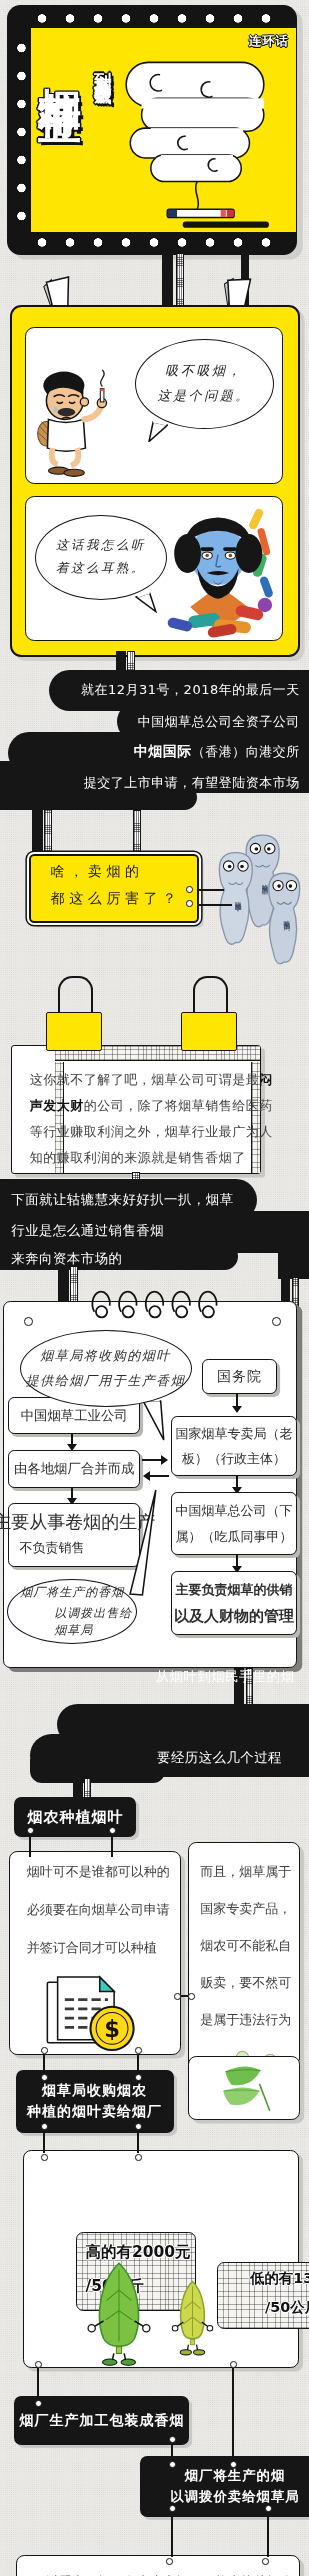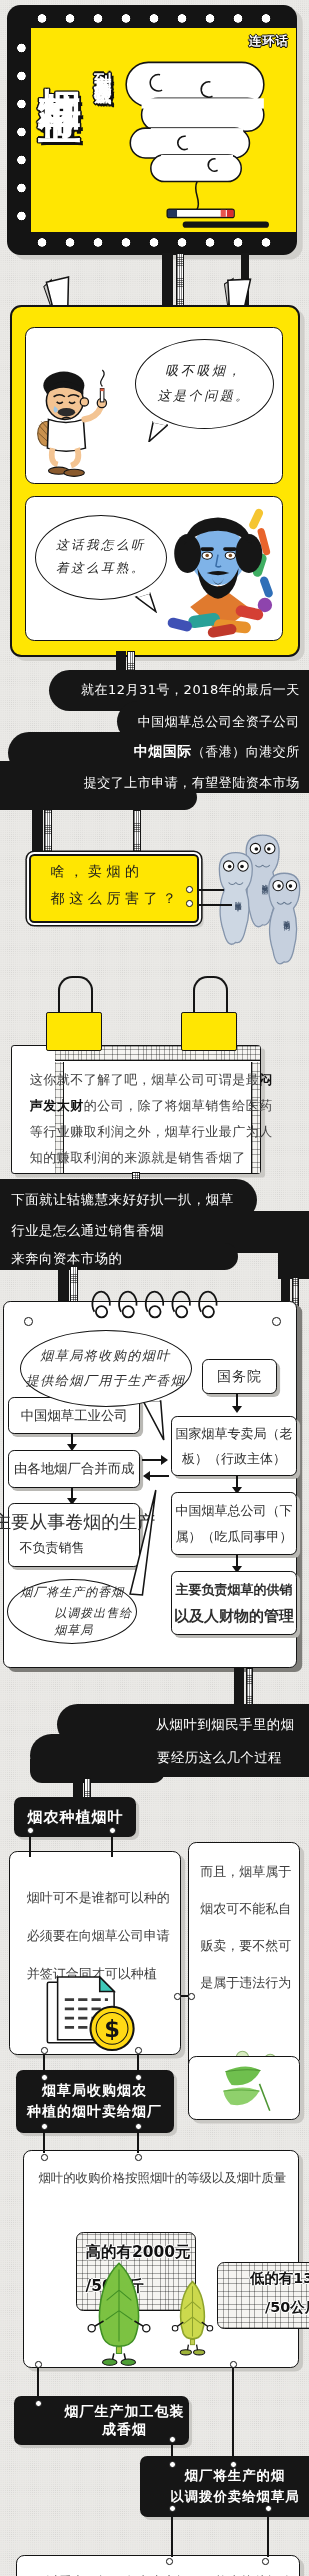--- a/index.html
+++ b/index.html
@@ -315,35 +315,35 @@
     <div style="font-size:12px;letter-spacing:1px;color:#2e2e2e;">烟厂将生产的香烟</div>
     <div style="font-size:12px;letter-spacing:1px;color:#2e2e2e;padding-left:46px;">以调拨出售给烟草局</div>
   </div>
 
   <div class="strap-solid" style="left:234px;top:1668px;width:10.3px;height:38px;"></div>
   <div class="strap-check" style="left:246px;top:1668px;width:5.2px;height:38px;"></div>
 
   <div class="blob" style="left:57px;top:1704px;width:252px;height:41px;border-radius:20.6px 0 0 20.6px;"></div>
   <div class="blob" style="left:30px;top:1734px;width:279px;height:43px;border-radius:21.6px 0 0 21.6px;"></div>
   <div class="blob" style="left:30px;top:1759px;width:135px;height:24px;border-radius:0 0 12px 12px;"></div>
-  <div class="blob-line" style="right:14.4px;top:1716px;font-size:13.4px;">从烟叶到烟民手里的烟</div>
+  <div class="blob-line" style="right:14.4px;top:1668px;font-size:13.4px;">从烟叶到烟民手里的烟</div>
   <div class="blob-line" style="right:27px;top:1749px;font-size:13.4px;">要经历这么几个过程</div>
   <div class="strap-solid" style="left:73px;top:1778px;width:10.3px;height:20.6px;"></div>
   <div class="strap-check" style="left:84px;top:1778px;width:5.2px;height:20.6px;"></div>
 
   <div class="tag-black" style="left:14.4px;top:1797px;width:122px;height:40px;">
     <div style="font-size:15px;letter-spacing:1px;">烟农种植烟叶</div>
   </div>
   <div class="pin" style="left:27px;top:1827px;"></div>
   <div class="pin" style="left:109px;top:1827px;"></div>
   <div class="vline" style="left:29px;top:1833px;height:24px;"></div>
   <div class="vline" style="left:111px;top:1833px;height:24px;"></div>
 
   <div class="box-white" style="left:9.3px;top:1851px;width:170px;height:202px;">
-    <div class="abs" style="left:16.5px;top:27px;">
+    <div class="abs" style="left:16.5px;top:1px;">
       <div class="body-line" style="line-height:38px;">烟叶可不是谁都可以种的</div>
       <div class="body-line" style="line-height:38px;">必须要在向烟草公司申请</div>
       <div class="body-line" style="line-height:38px;">并签订合同才可以种植</div>
     </div>
     <svg class="abs" style="left:32px;top:123px;" width="98" height="76" viewBox="0 0 190 148">
       <rect x="10" y="14" width="108" height="118" rx="3" fill="#fff" stroke="#141414" stroke-width="3"></rect>
       <path d="M30,4 H112 L140,32 V126 H30 Z" fill="#fff" stroke="#141414" stroke-width="3"></path>
       <path d="M112,4 L140,32 H112 Z" fill="#3cc8b8" stroke="#141414" stroke-width="3"></path>
       <g stroke="#3a3a3a" stroke-width="5" stroke-dasharray="18 8">
         <line x1="44" y1="48" x2="128" y2="48"></line>
@@ -356,20 +356,21 @@
       <text x="136" y="120" text-anchor="middle" font-size="44" font-weight="bold" fill="#141414">$</text>
     </svg>
   </div>
   <div class="pin" style="left:174px;top:1993px;"></div>
   <div class="hline" style="left:179px;top:1995px;width:9.3px;"></div>
   <div class="pin" style="left:188px;top:1993px;"></div>
 
   <div class="box-white" style="left:188px;top:1842px;width:110px;height:275px;">
     <div class="abs" style="left:11.3px;top:10.3px;">
       <div class="body-line" style="line-height:37px;">而且，烟草属于</div>
+      <div class="body-line" style="line-height:37px;">国家专卖产品，</div>
       <div class="body-line" style="line-height:37px;">烟农可不能私自</div>
       <div class="body-line" style="line-height:37px;">贩卖，要不然可</div>
       <div class="body-line" style="line-height:37px;">是属于违法行为</div>
     </div>
     <svg class="abs" style="left:4.1px;top:200px;" width="101" height="71" viewBox="0 0 196 138">
       <path d="M98,134 Q118,78 150,40 M98,134 Q88,70 58,50 M98,134 Q100,80 98,52" fill="none" stroke="#6aa84f" stroke-width="3"></path>
       <ellipse cx="70" cy="96" rx="30" ry="10" fill="#7cb65c" transform="rotate(-28 70 96)"></ellipse>
       <ellipse cx="130" cy="100" rx="32" ry="10" fill="#7cb65c" transform="rotate(24 130 100)"></ellipse>
       <ellipse cx="98" cy="70" rx="9" ry="24" fill="#5e9e46"></ellipse>
       <g fill="#d9ecc3" stroke="#93b877" stroke-width="2">
@@ -417,21 +418,20 @@
       <path d="M30,20 Q70,2 98,18 Q80,52 42,46 Q32,34 30,20 Z" fill="#6fbf4e"></path>
       <path d="M30,20 Q66,14 98,18" fill="none" stroke="#4e9634" stroke-width="2"></path>
       <path d="M26,58 Q66,44 96,58 Q76,92 40,84 Q28,72 26,58 Z" fill="#8fd06c"></path>
       <path d="M26,58 Q62,54 96,58" fill="none" stroke="#5faa42" stroke-width="2"></path>
       <path d="M96,44 L116,96" stroke="#4e9634" stroke-width="3"></path>
     </svg>
   </div>
 
   <div class="box-white" style="left:23px;top:2150px;width:274px;height:216px;">
     <div class="abs" style="left:14.4px;top:11.3px;">
-      <div class="body-line" style="font-size:12.4px;line-height:32px;">烟叶的收购价格按照烟叶的等级以及烟叶质量</div>
     </div>
     <div class="abs hatchfill" style="left:9.3px;top:81px;width:118px;height:77px;border:1.5px solid #141414;border-radius:7.2px;">
       <div class="abs pricetxt" style="left:8.2px;top:9.3px;font-size:15.5px;white-space:nowrap;">高的有2000元</div>
       <div class="abs pricetxt" style="left:8.2px;top:43px;font-size:15.5px;">/50公斤</div>
     </div>
     <svg class="abs" style="left:61px;top:109px;z-index:3;" width="68" height="106" viewBox="0 0 132 205">
       <path d="M66,6 C104,42 112,114 96,152 C86,172 46,172 36,152 C20,114 28,42 66,6 Z" fill="#7cc242" stroke="#3f8f24" stroke-width="3"></path>
       <path d="M66,18 L66,158 M66,58 L90,78 M66,58 L42,78 M66,98 L92,116 M66,98 L40,116" fill="none" stroke="#3f8f24" stroke-width="2"></path>
       <rect x="61" y="168" width="10" height="13" fill="#a9c93f" stroke="#3f8f24" stroke-width="2"></rect>
       <path d="M56,181 L53,195 M76,181 L79,195" stroke="#141414" stroke-width="3"></path>
@@ -458,21 +458,21 @@
     </svg>
   </div>
   <div class="pin" style="left:41px;top:2154px;"></div>
   <div class="pin" style="left:135px;top:2154px;"></div>
   <div class="pin" style="left:35px;top:2361px;"></div>
   <div class="pin" style="left:230px;top:2361px;"></div>
   <div class="vline" style="left:37px;top:2367px;height:31px;"></div>
   <div class="vline" style="left:232px;top:2367px;height:91px;"></div>
 
   <div class="tag-black" style="left:14.4px;top:2396px;width:175px;height:49px;">
-    <div style="font-size:14px;letter-spacing:1px;margin-left:45px;">烟厂生产加工包装成香烟</div>
+    <div style="font-size:14px;letter-spacing:1px;">烟厂生产加工包装成香烟</div>
   </div>
   <div class="pin" style="left:35px;top:2400px;"></div>
   <div class="pin" style="left:169px;top:2436px;"></div>
   <div class="vline" style="left:171px;top:2442px;height:17.5px;"></div>
 
   <div class="tag-black" style="left:140px;top:2456px;width:190px;height:61px;gap:3px;align-items:center;">
     <div style="font-size:13.4px;letter-spacing:1px;">烟厂将生产的烟</div>
     <div style="font-size:13.4px;letter-spacing:1px;">以调拨价卖给烟草局</div>
   </div>
   <div class="pin" style="left:169px;top:2461px;"></div>

